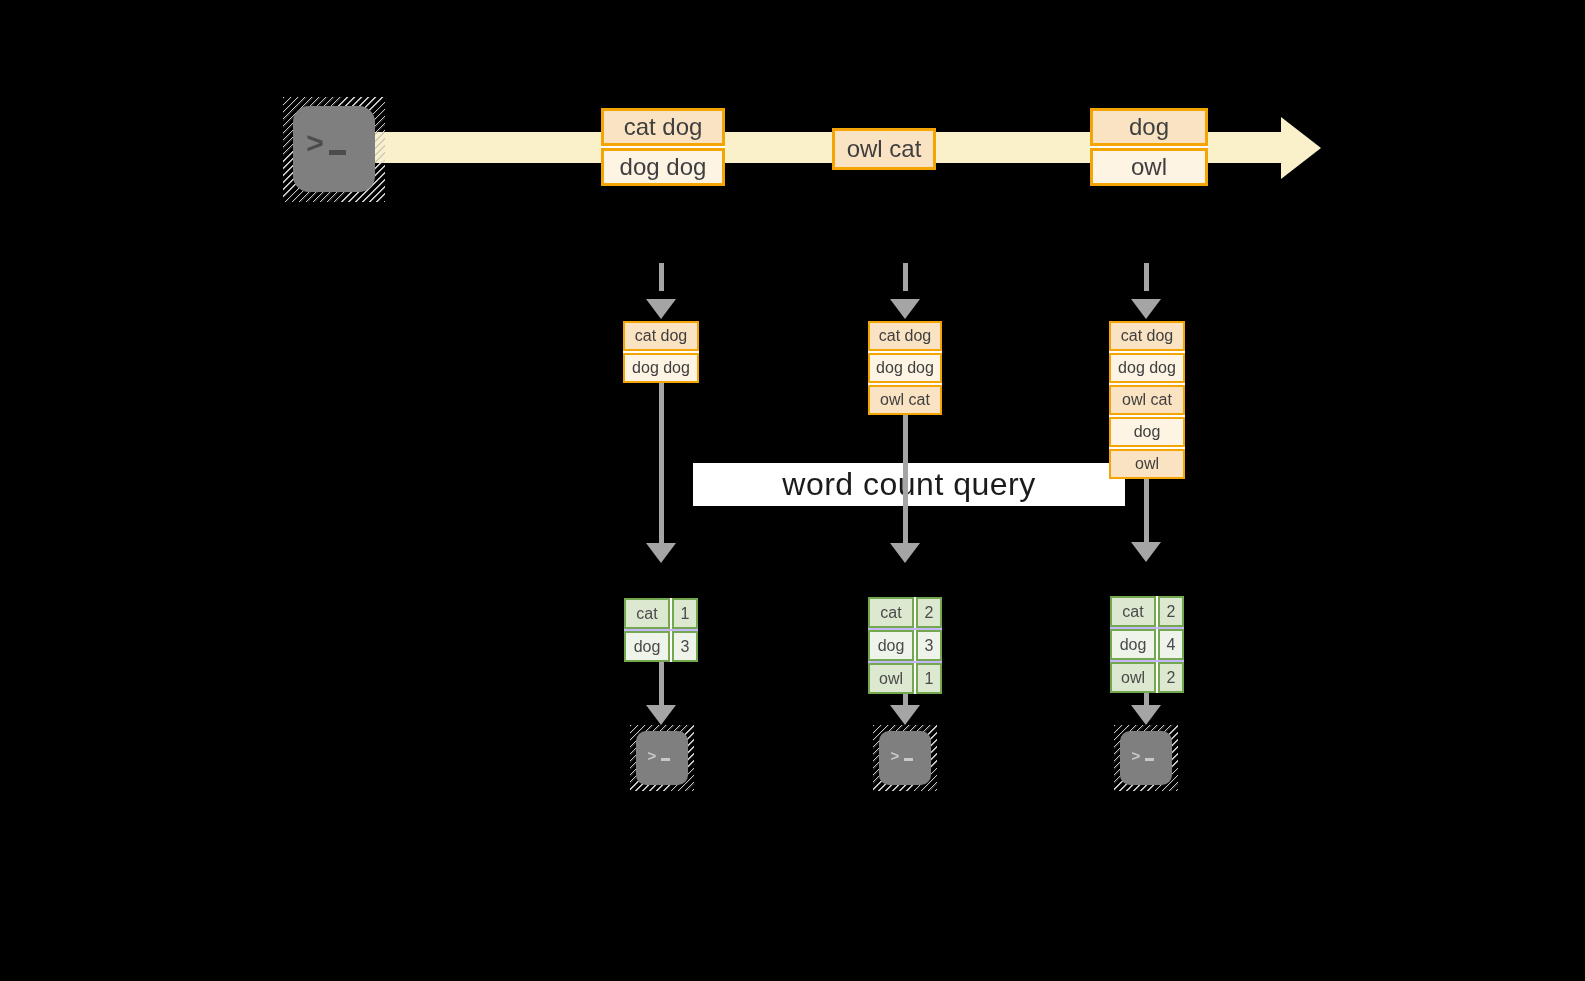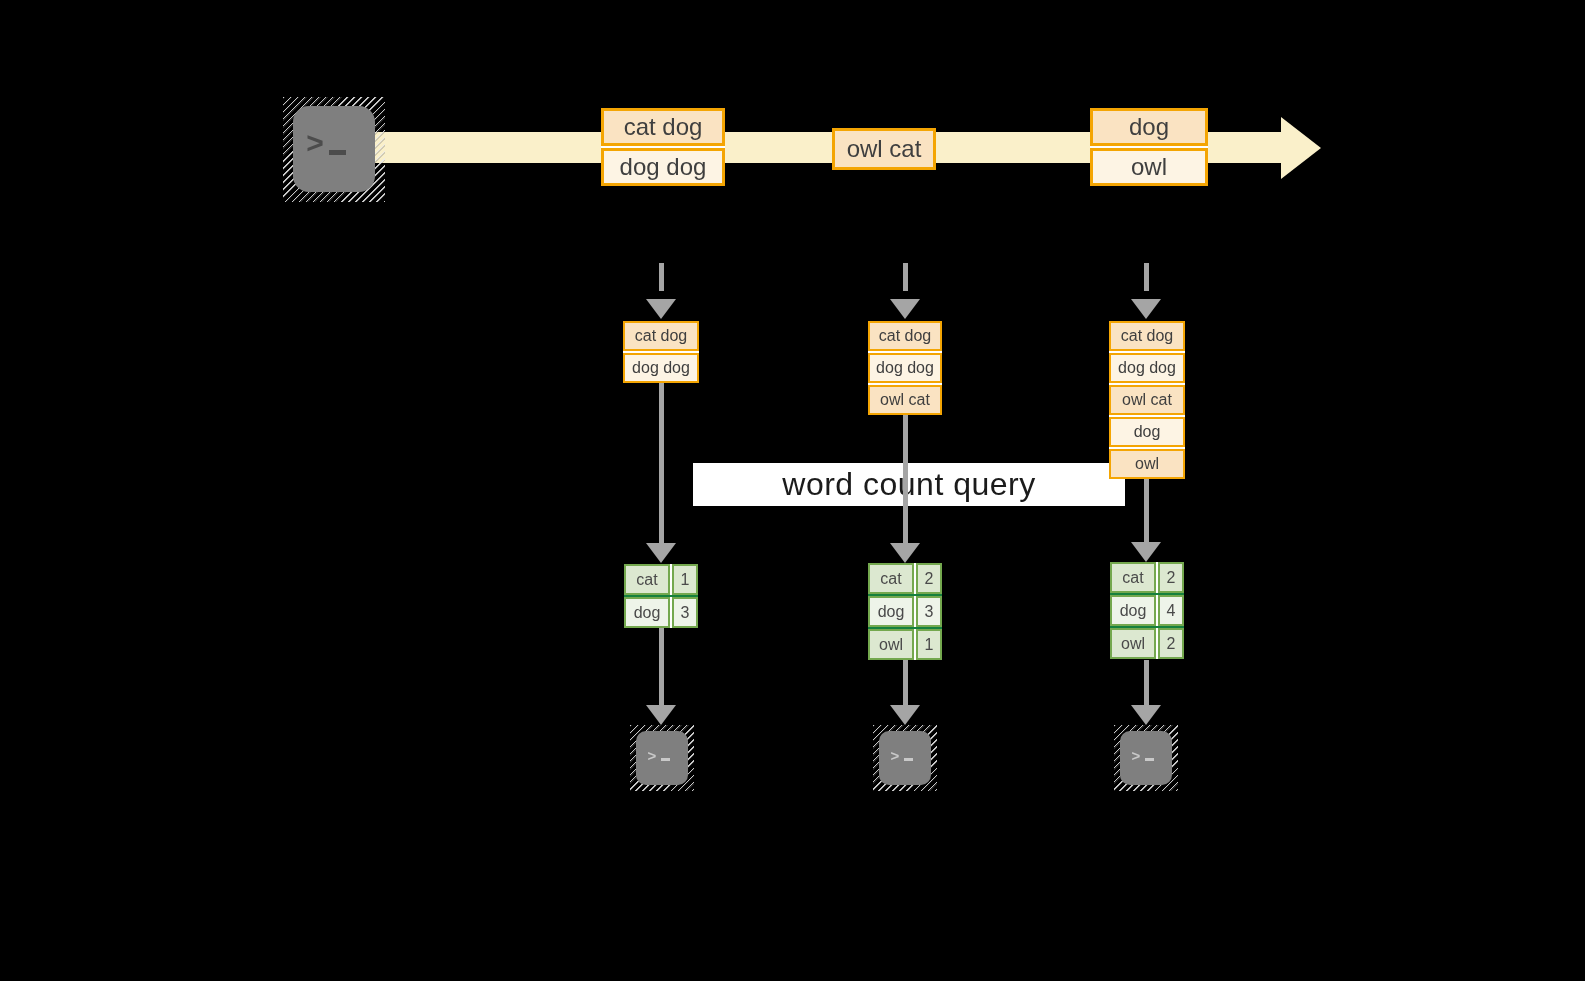--- a/index.html
+++ b/index.html
@@ -52,21 +52,21 @@
   .ahead{width:0;height:0;border-left:15px solid transparent;border-right:15px solid transparent;border-top:20px solid #A5A5A5;}
 
   
   .query-band{
     left:693px;top:463px;width:432px;height:43px;background:#FFFFFF;z-index:1;
     display:flex;align-items:center;justify-content:center;
     font-size:32px;font-weight:300;color:#1B1B1B;letter-spacing:.5px;
   }
 
   
-  .gtable{display:flex;flex-direction:column;gap:2px;background:#15803d;z-index:3;}
+  .gtable{display:flex;flex-direction:column;gap:2px;background:#c4b5fd;z-index:3;margin-top:34px;}
   .grow{display:flex;gap:2px;background:#FFF;}
   .gcell{
     box-sizing:border-box;border:2.5px solid #74A84E;height:31px;
     display:flex;align-items:center;justify-content:center;
     font-size:16px;color:#4A4A4A;
   }
   .gcell.word{flex:0 0 46px;}
   .gcell.num{flex:1;}
   .fill-gdark{background:#DCE8D0;}
   .fill-glight{background:#EEF4E9;}

